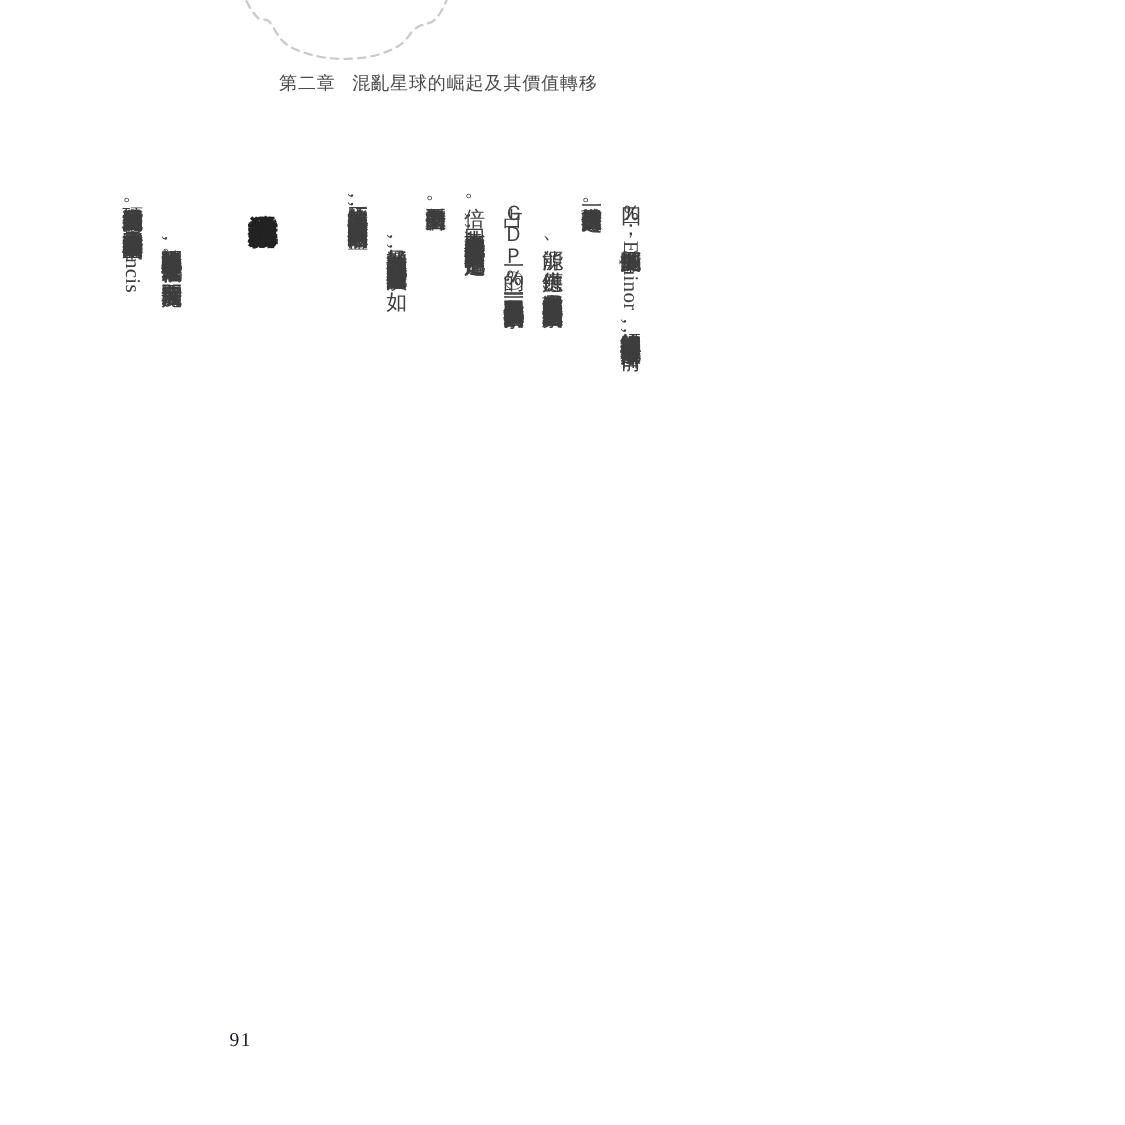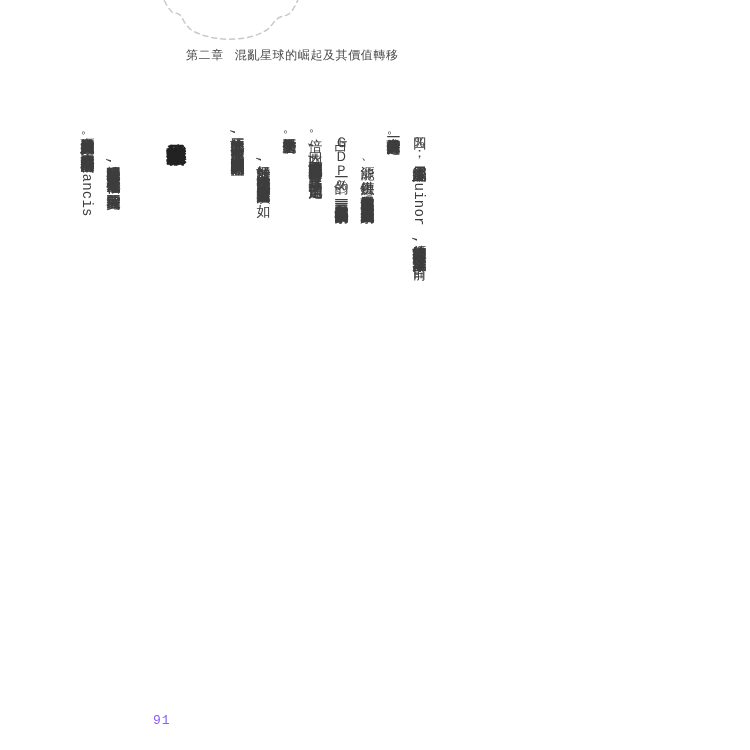--- a/index.html
+++ b/index.html
@@ -2,21 +2,21 @@
 <html><head>
 <meta charset="utf-8">
 <style>
   html, body { margin: 0; padding: 0; }
   .page {
     position: relative;
     width: 629px;
     height: 750px;
     background: #ffffff;
     overflow: hidden;
-    font-family: Liberation Mono, monospace;
+    font-family: Liberation Serif, serif;
   }
   .cloud {
     position: absolute;
     left: 148px;
     top: -16px;
   }
   .running-header {
     position: absolute;
     left: 186px;
     top: 47px;
@@ -50,22 +50,21 @@
     font-weight: 700;
     letter-spacing: 0.4px;
     color: #222222;
   }
   .page-number {
     position: absolute;
     left: 153px;
     top: 685px;
     font-size: 13px;
     letter-spacing: 1px;
-    color: #8b5cf6;
-    margin-top: 28px;
+    color: #0f172a;
   }
 </style>
 </head>
 <body>
 
 <div class="page">
 
   <svg class="cloud" width="170" height="62" viewBox="0 0 170 62" aria-hidden="true">
     <path d="M 10 0
              C 13 8, 16 20, 24 28

